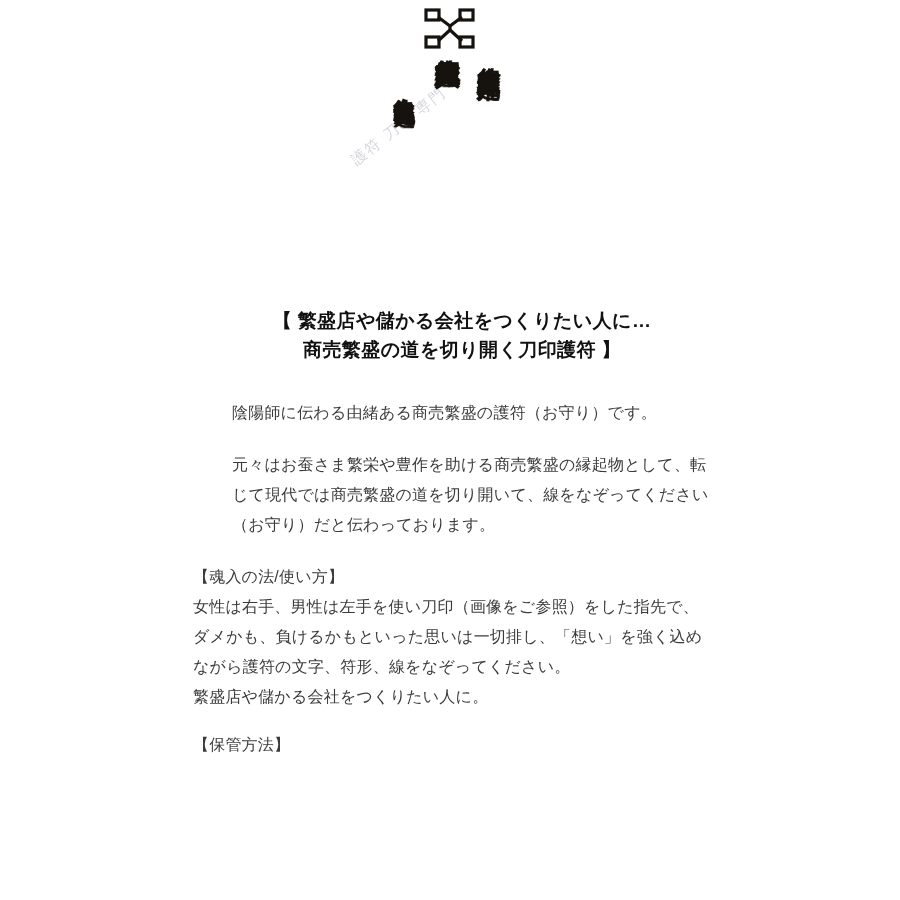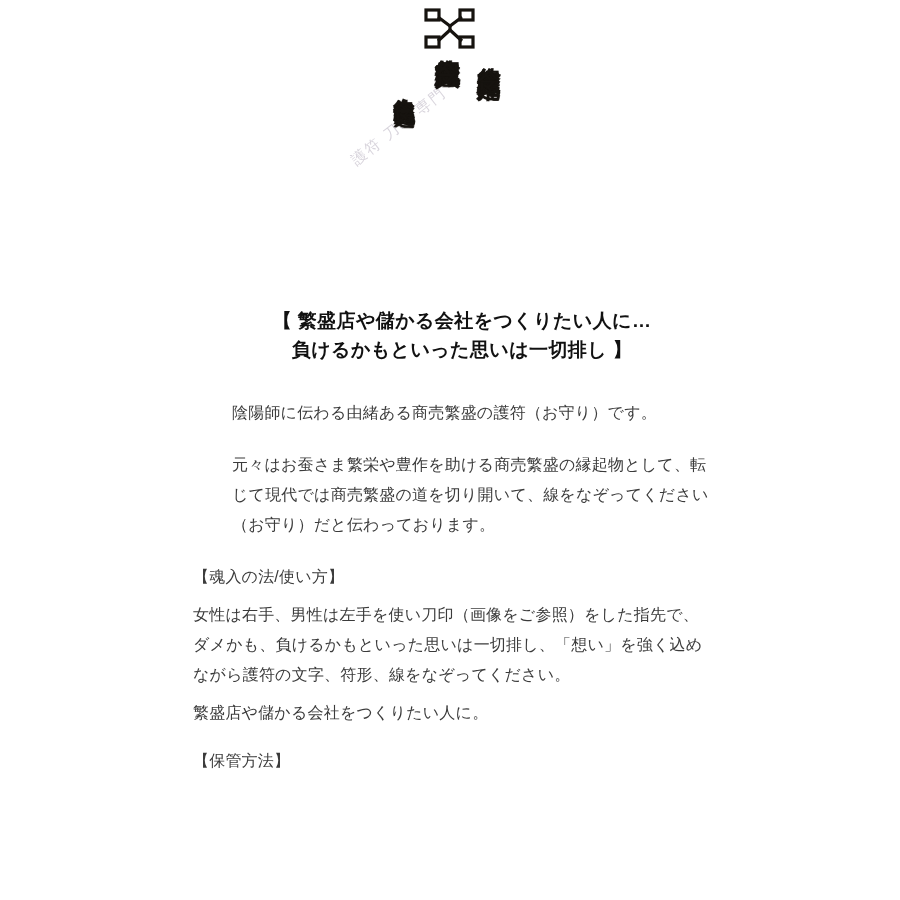--- a/index.html
+++ b/index.html
@@ -150,21 +150,20 @@
     line-height: 30px;
     letter-spacing: .2px;
     max-width: 515px;
   }
   .section-heading {
     display: block;
     color: #3b3b3b;
   }
   .section-line {
     display: block;
-    margin-top: 8px;
   }
 </style>
 </head>
 <body>
 
 <div class="page">
 
   <div class="talisman-figure">
     <div class="talisman">
 
@@ -189,21 +188,21 @@
         <div class="col col-right">㲍㐬死㲋㔾唵急如律令</div>
 
         <div class="col col-left">㲍処㐂㐂品唵急如律令</div>
 
       </div>
     </div>
   </div>
 
   <h1 class="product-title">
     <span class="tline">【 繁盛店や儲かる会社をつくりたい人に…</span>
-    <span class="tline">負けるかもといった思いは一切排し 】</span>
+    <span class="tline">商売繁盛の道を切り開く刀印護符 】</span>
   </h1>
 
   <div class="body-copy">
 
     <p class="para">陰陽師に伝わる由緒ある商売繁盛の護符（お守り）です。</p>
 
     <p class="para">元々はお蚕さま繁栄や豊作を助ける商売繁盛の縁起物として、転じて現代では商売繁盛の道を切り開いて、線をなぞってください（お守り）だと伝わっております。</p>
 
 
     <div class="section">

